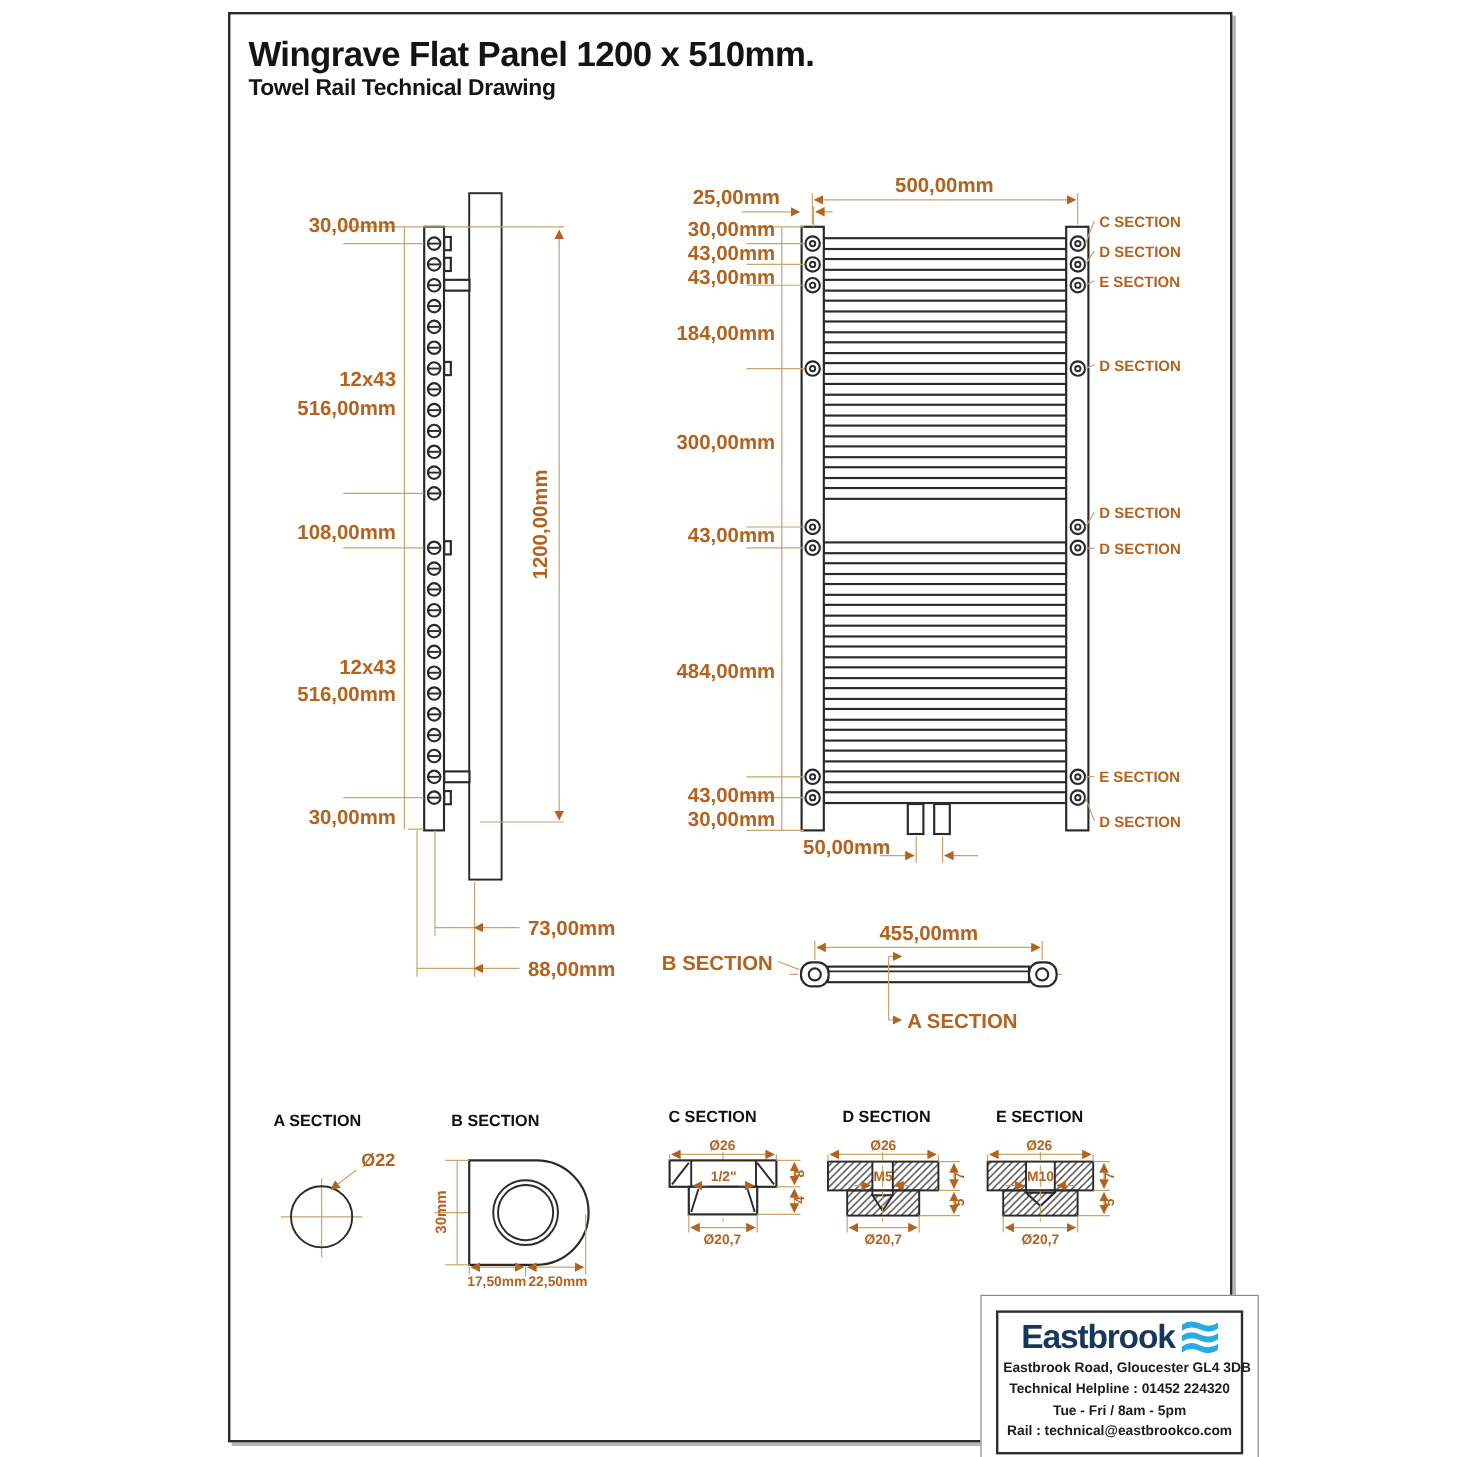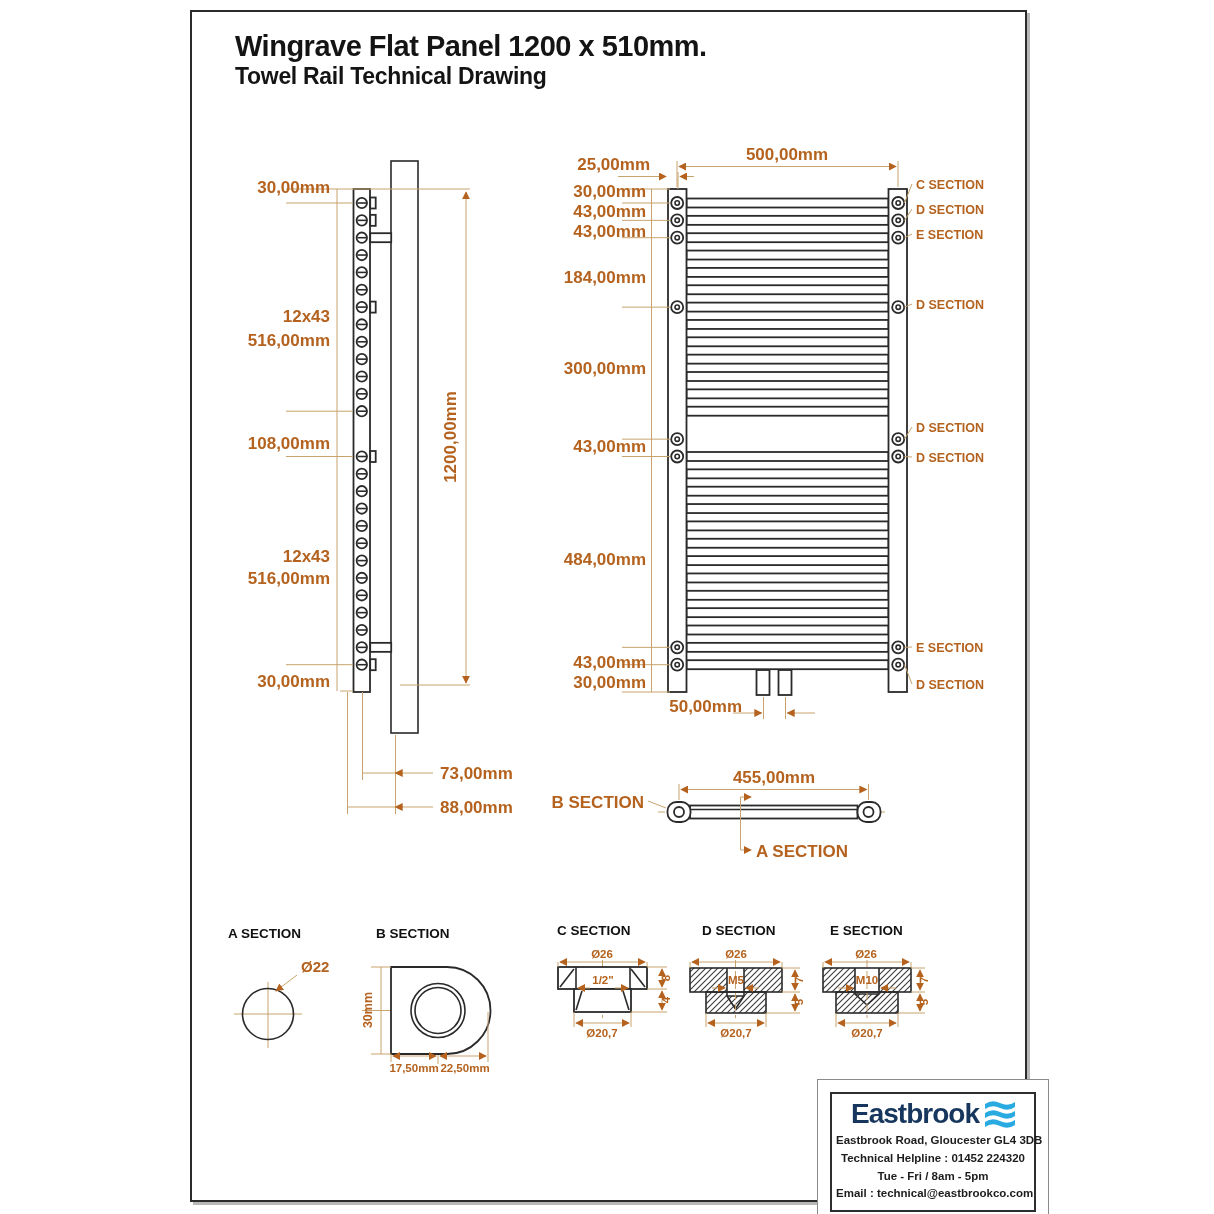--- a/index.html
+++ b/index.html
@@ -1,21 +1,21 @@
 <!DOCTYPE html>
 <html><head>
 <meta charset="utf-8">
 <style>
   html,body{margin:0;padding:0;background:#ffffff;width:1214px;height:1214px;overflow:hidden;
     font-family:"Liberation Sans", sans-serif;}
   .page{position:absolute;left:190px;top:10px;width:833px;height:1188px;background:#fff;
     border:2px solid #2b2b2b;box-shadow:3px 3px 0 rgba(0,0,0,.28);}
-  .titleblock{position:absolute;left:15px;top:18px;color:#141414;margin-left:28px;}
+  .titleblock{position:absolute;left:15px;top:18px;color:#141414;}
   .titleblock h1{margin:0;font-size:29px;font-weight:bold;letter-spacing:-.5px;}
-  .titleblock h2{margin:0;font-size:23px;font-weight:bold;letter-spacing:-.3px;}
+  .titleblock h2{margin:0;font-size:19px;font-weight:bold;letter-spacing:-.3px;}
   svg.draw{position:absolute;left:0;top:0;}
   .k{stroke:#2a2a2a;fill:none;stroke-width:1.6px;}
   .kw{stroke:#2a2a2a;fill:#fff;stroke-width:1.8px;}
   .dl{stroke:#c8a36d;fill:none;stroke-width:1px;}
   .dld{stroke:#c8a36d;fill:none;stroke-width:1px;stroke-dasharray:7 4;}
   text{font-family:"Liberation Sans",sans-serif;}
   text.dim{fill:#b4621e;font-size:17px;font-weight:bold;}
   text.dims{fill:#b4621e;font-size:12.5px;font-weight:bold;}
   text.dimx{fill:#b4621e;font-size:11.5px;font-weight:bold;}
   text.lbl{fill:#111;font-size:13.5px;font-weight:bold;}
@@ -41,21 +41,21 @@
         <span class="brand">Eastbrook</span>
         <svg width="30" height="28" viewBox="0 0 30 28">
           <path d="M0,4 Q7,-1 15,3 Q23,7 30,2 L30,7 Q23,12 15,8 Q7,4 0,9 Z" fill="#29abe2"></path>
           <path d="M0,13 Q7,8 15,12 Q23,16 30,11 L30,16 Q23,21 15,17 Q7,13 0,18 Z" fill="#29abe2"></path>
           <path d="M0,22 Q7,17 15,21 Q23,25 30,20 L30,25 Q23,30 15,26 Q7,22 0,27 Z" fill="#29abe2"></path>
         </svg>
       </div>
       <div class="fline">Eastbrook Road, Gloucester GL4 3DB</div>
       <div class="fline">Technical Helpline : 01452 224320</div>
       <div class="fline">Tue - Fri / 8am - 5pm</div>
-      <div class="fline">Email : technical@eastbrookco.com</div>
+      <div class="fline">Rail : technical@eastbrookco.com</div>
     </div>
   </div>
 </div>
 
 <svg class="draw" width="1214" height="1214" viewBox="0 0 1214 1214">
   <defs>
     <marker id="ar" viewBox="0 0 10 10" refX="9" refY="5" markerWidth="8" markerHeight="8" orient="auto-start-reverse">
       <path d="M0 0L10 5L0 10z" fill="#b4621e"></path>
     </marker>
     <pattern id="hatch" width="6" height="6" patternUnits="userSpaceOnUse">

